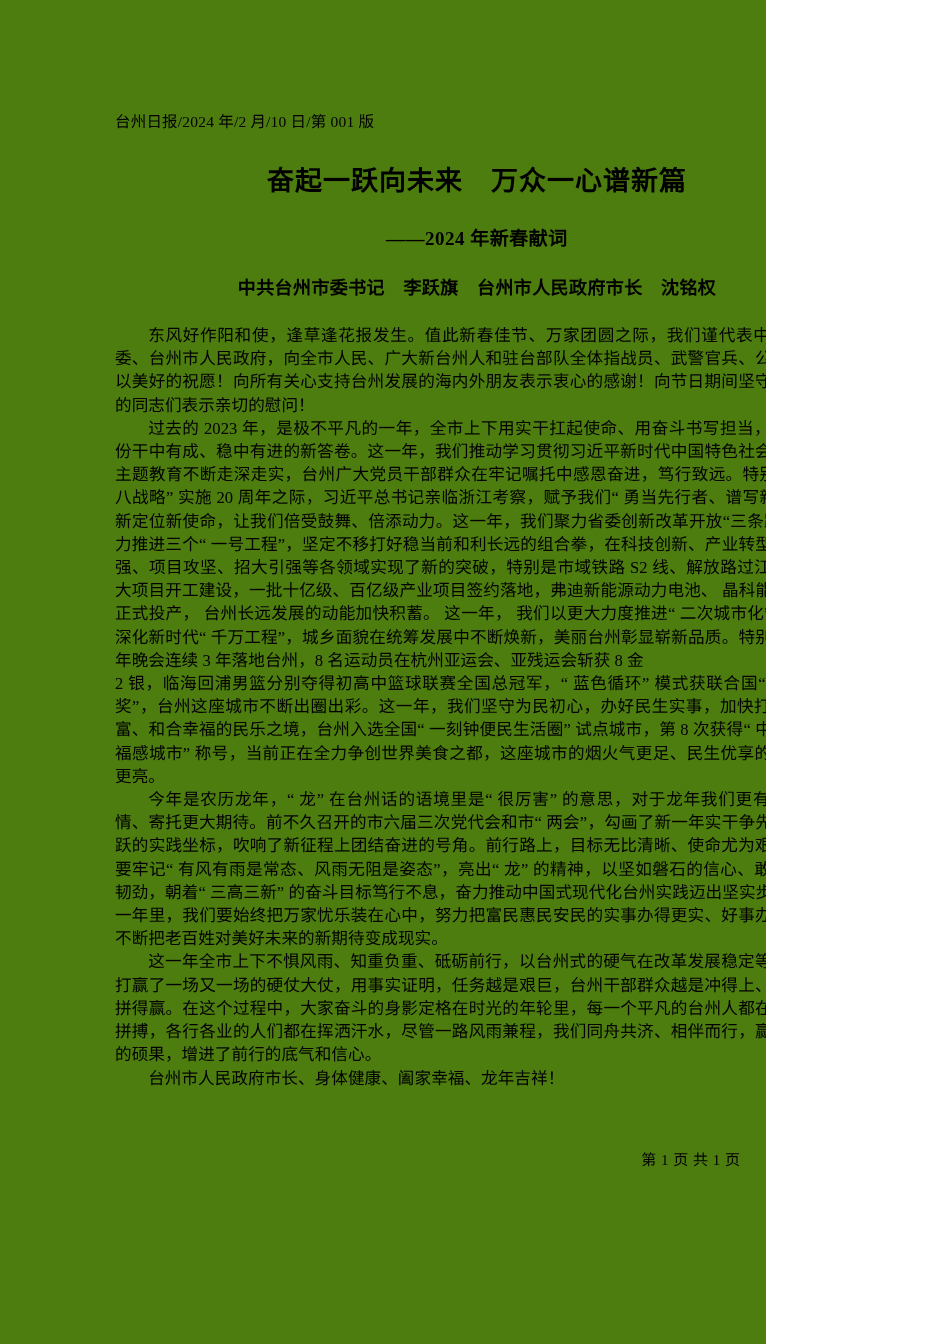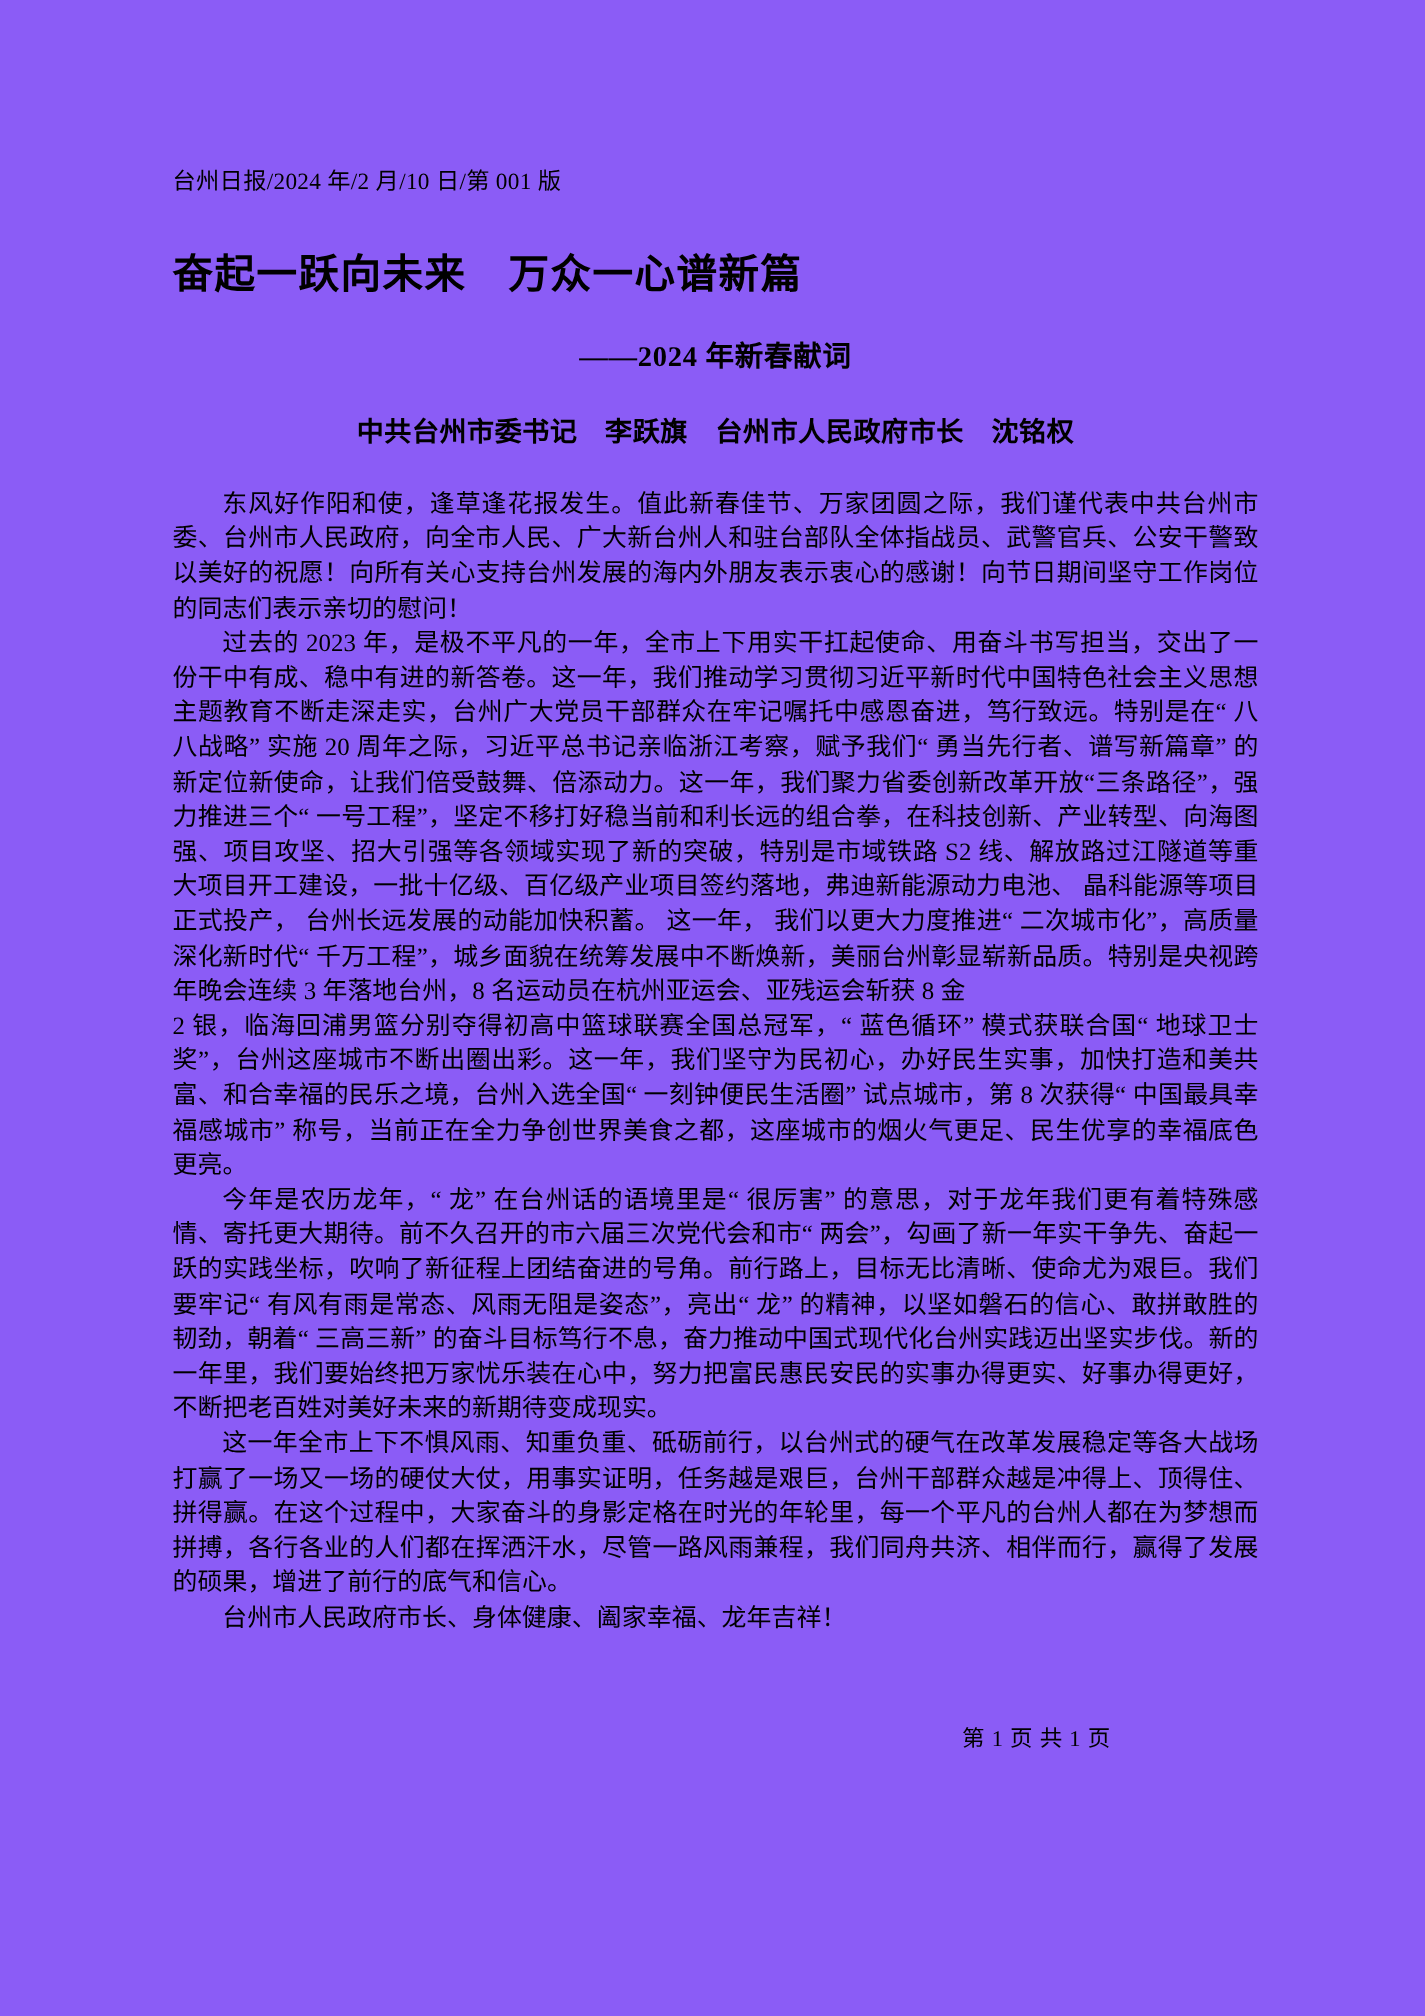--- a/index.html
+++ b/index.html
@@ -7,23 +7,23 @@
     margin: 0;
     padding: 0;
     background: #ffffff;
   }
   body {
     font-family: "Liberation Serif", "DejaVu Serif", serif;
     color: #000000;
   }
   .page {
     position: relative;
-    width: 950px;
+    width: 766px;
     height: 1344px;
-    background: #8b5cf6;
+    background: #4d7c0f;
     box-sizing: border-box;
     overflow: hidden;
   }
   .content {
     position: absolute;
     left: 115px;
     top: 0;
     width: 724px;
   }
 
@@ -32,26 +32,26 @@
     margin-top: 112px;
     font-size: 15.5px;
     line-height: 20px;
     letter-spacing: 0.2px;
     white-space: nowrap;
   }
 
   
   .doc-title {
     margin-top: 33px;
-    text-align: left;
+    text-align: center;
     font-size: 27px;
     line-height: 36px;
     font-weight: bold;
     letter-spacing: 1px;
-    font-family: Liberation Sans, sans-serif;
+    font-family: Liberation Mono, monospace;
   }
   .doc-subtitle {
     margin-top: 24px;
     text-align: center;
     font-size: 19px;
     line-height: 28px;
     font-weight: bold;
     letter-spacing: 0.5px;
   }
   .doc-byline {

